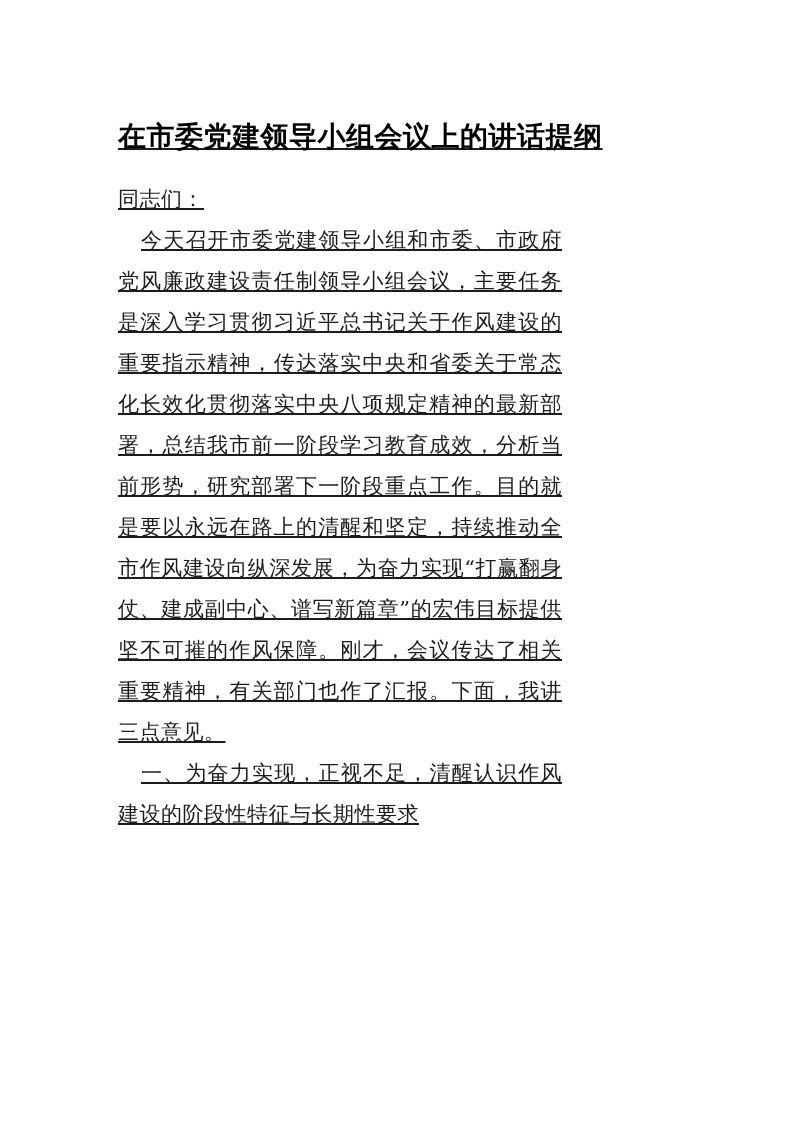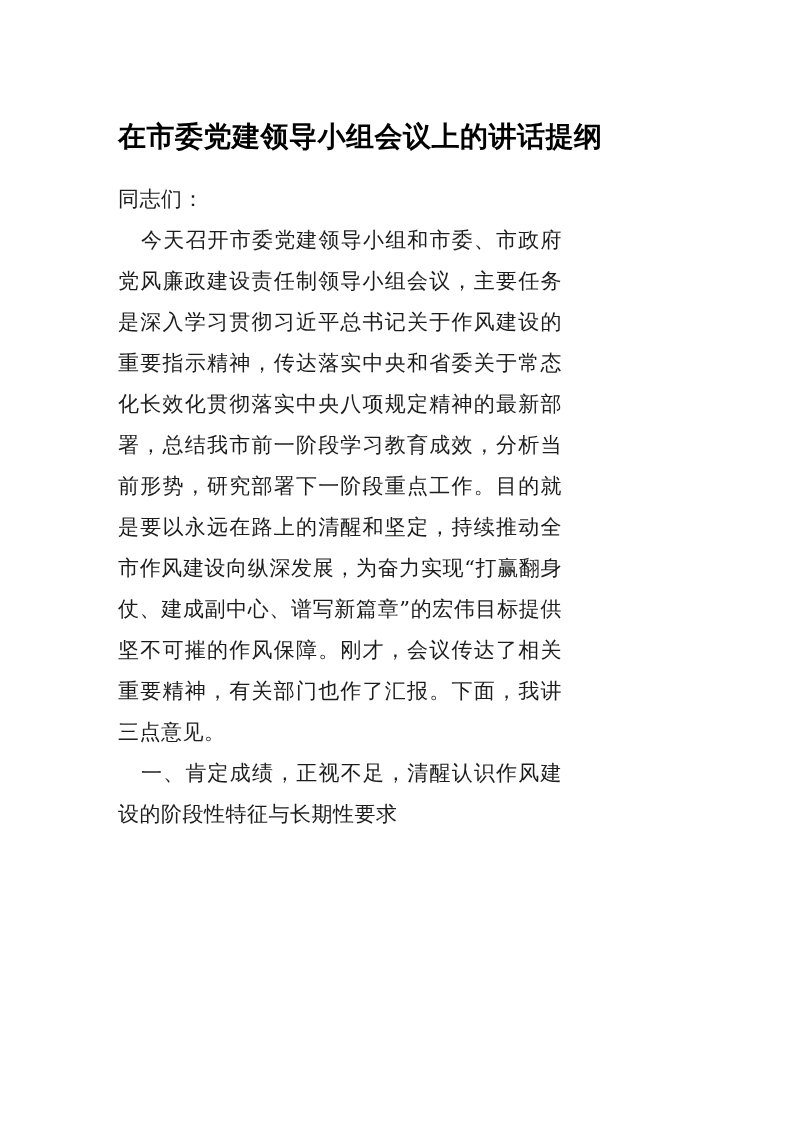--- a/index.html
+++ b/index.html
@@ -10,20 +10,21 @@
   .page {
     position: relative;
     width: 678px;
     height: 1122px;
     margin: 0;
     background: #ffffff;
     box-sizing: border-box;
     padding: 0 116px 0 118px;
     overflow: hidden;
     color: #1c1c1c;
+    text-decoration: underline;
   }
   .doc-title {
     margin: 117px 0 0 0;
     padding: 0 72px 0 0;       
     font-family: "DejaVu Sans", sans-serif;
     font-weight: bold;
     font-size: 28px;
     line-height: 40px;
     text-align: center;
     letter-spacing: 0.5px;
@@ -52,17 +53,17 @@
 <body>
 
 <div class="page">
   <h1 class="doc-title">在市委党建领导小组会议上的讲话提纲</h1>
 
   <div class="doc-body">
     <p class="para">同志们：</p>
 
     <p class="para indent">今天召开市委党建领导小组和市委、市政府党风廉政建设责任制领导小组会议，主要任务是深入学习贯彻习近平总书记关于作风建设的重要指示精神，传达落实中央和省委关于常态化长效化贯彻落实中央八项规定精神的最新部署，总结我市前一阶段学习教育成效，分析当前形势，研究部署下一阶段重点工作。目的就是要以永远在路上的清醒和坚定，持续推动全市作风建设向纵深发展，为奋力实现“打赢翻身仗、建成副中心、谱写新篇章”的宏伟目标提供坚不可摧的作风保障。刚才，会议传达了相关重要精神，有关部门也作了汇报。下面，我讲三点意见。</p>
 
-    <p class="para indent">一、肯定成绩，正视不足，清醒认识作风建设的阶段性特征与长期性要求</p>
+    <p class="para indent">一、为奋力实现，正视不足，清醒认识作风建设的阶段性特征与长期性要求</p>
 
 
   </div>
 </div>
 
 </body></html>

